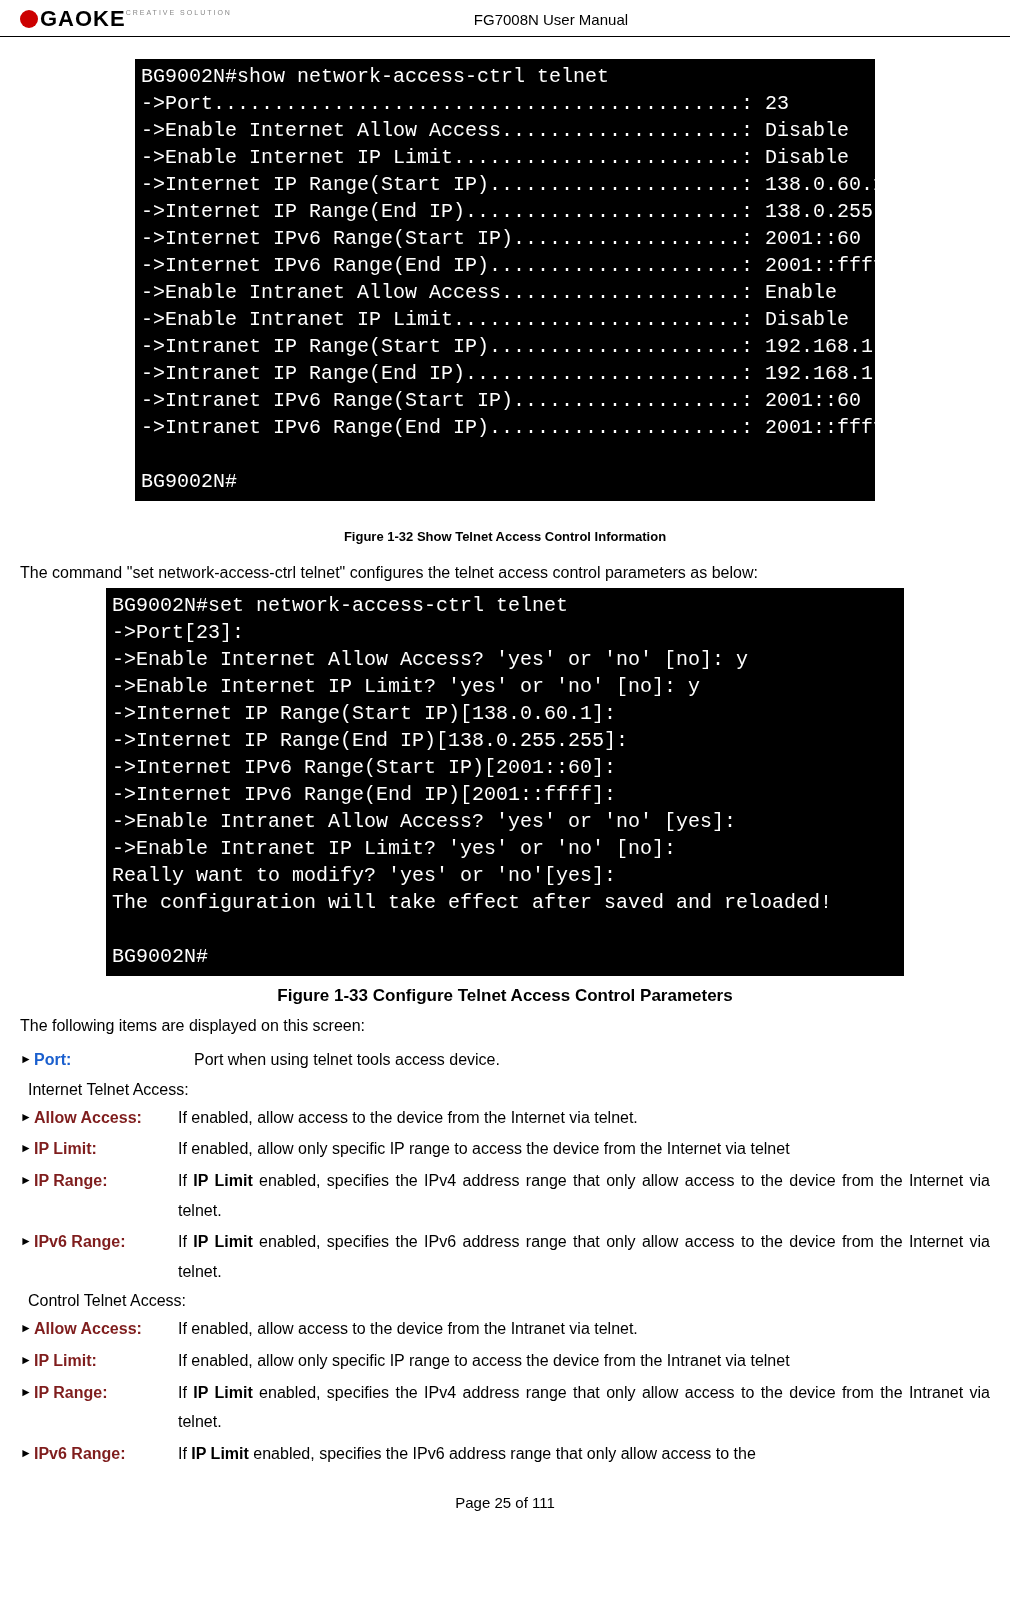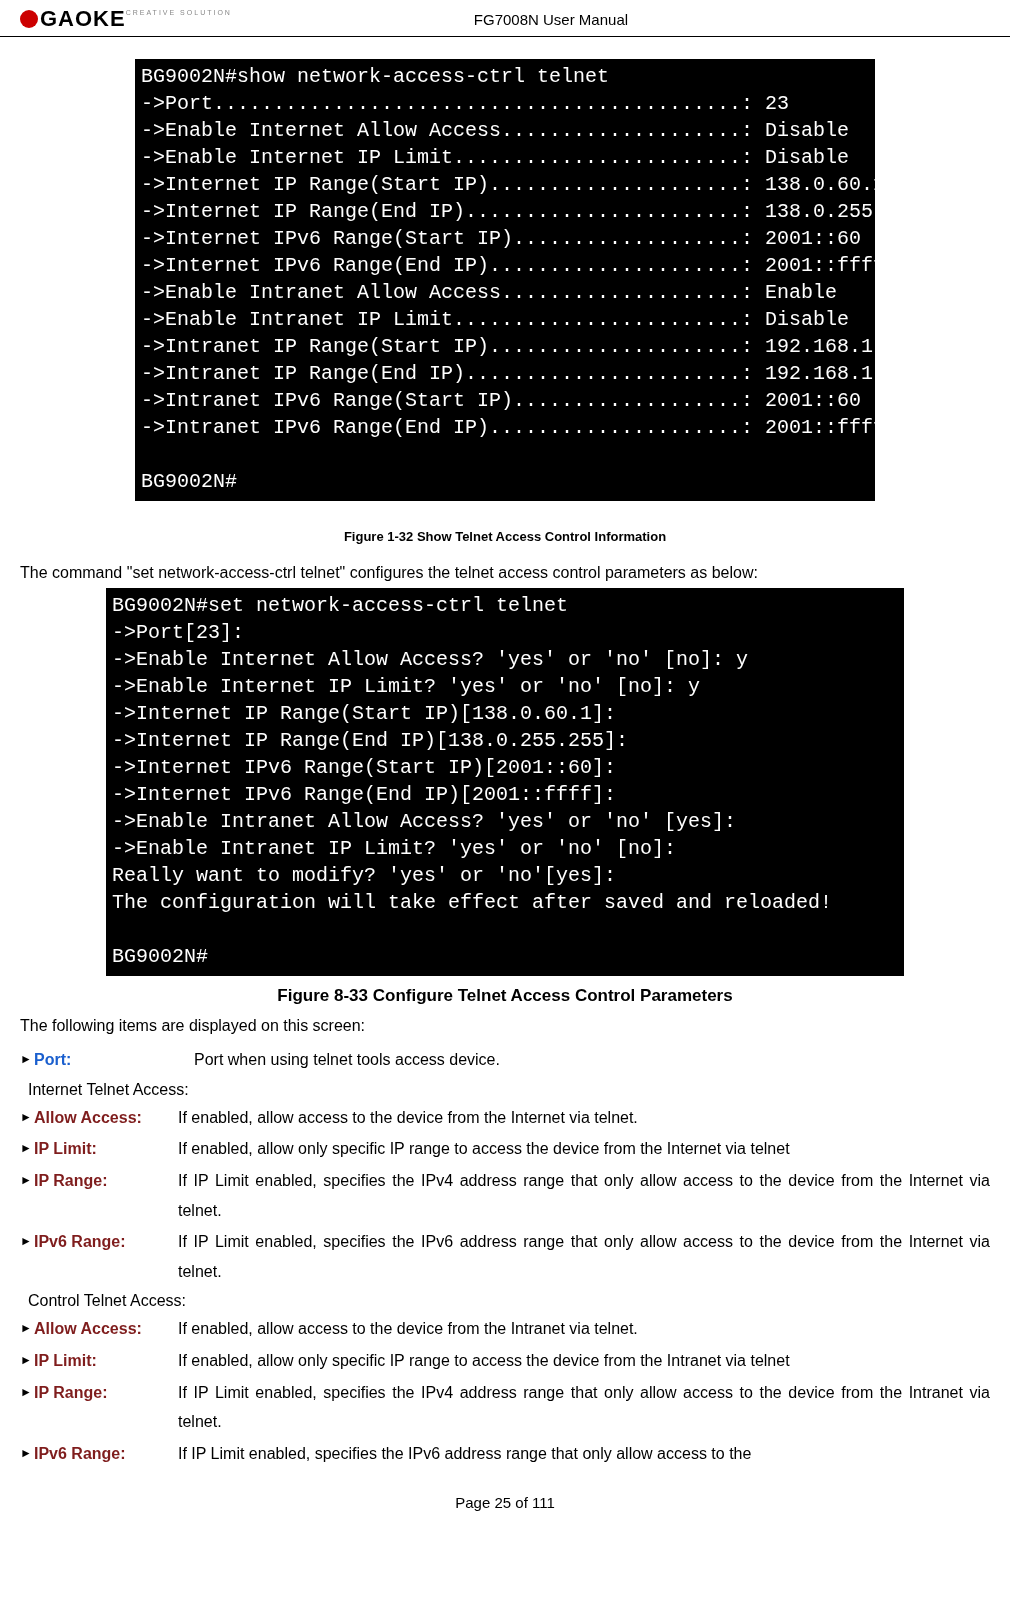--- a/index.html
+++ b/index.html
@@ -106,21 +106,21 @@
   .term-label-port {
     color: #1a5fce;
     font-weight: bold;
     width: 160px;
     flex-shrink: 0;
   }
   .term-text {
     flex: 1;
     text-align: justify;
   }
-  .bold { font-weight: normal; }
+  .bold { font-weight: bold; }
   .section-head {
     font-weight: normal;
     margin: 6px 0 4px 8px;
   }
   .page-foot {
     text-align: center;
     margin-top: 26px;
     font-size: 15px;
   }
 </style>
@@ -165,21 +165,21 @@
 -&gt;Internet IP Range(Start IP)[138.0.60.1]:
 -&gt;Internet IP Range(End IP)[138.0.255.255]:
 -&gt;Internet IPv6 Range(Start IP)[2001::60]:
 -&gt;Internet IPv6 Range(End IP)[2001::ffff]:
 -&gt;Enable Intranet Allow Access? 'yes' or 'no' [yes]:
 -&gt;Enable Intranet IP Limit? 'yes' or 'no' [no]:
 Really want to modify? 'yes' or 'no'[yes]:
 The configuration will take effect after saved and reloaded!
 
 BG9002N#</div>
-<div class="caption2">Figure 8-33    Configure Telnet Access Control Parameters</div>
+<div class="caption2">Figure 1-33    Configure Telnet Access Control Parameters</div>
 
 <div class="desc-line">The following items are displayed on this screen:</div>
 
 <div class="desc-row">
   <span class="tri">►</span>
   <span class="term-label-port">Port:</span>
   <span class="term-text">Port when using telnet tools access device.</span>
 </div>
 
 <div class="section-head">Internet Telnet Access:</div>

